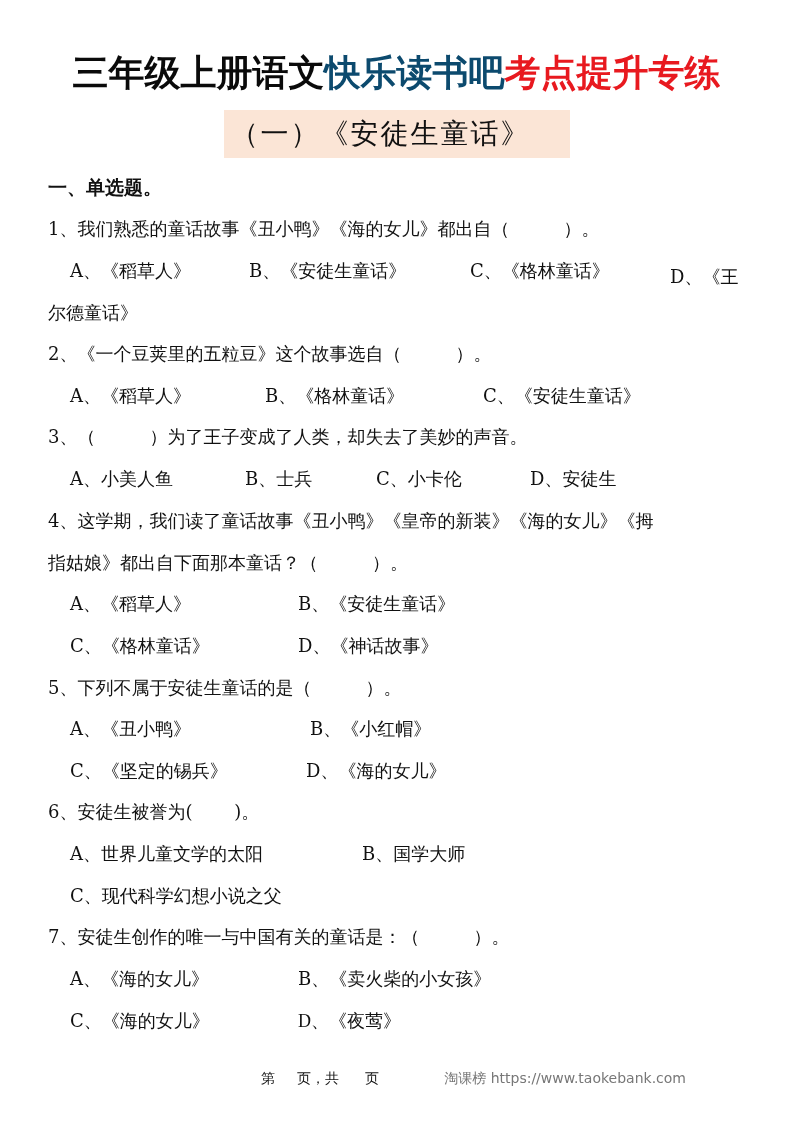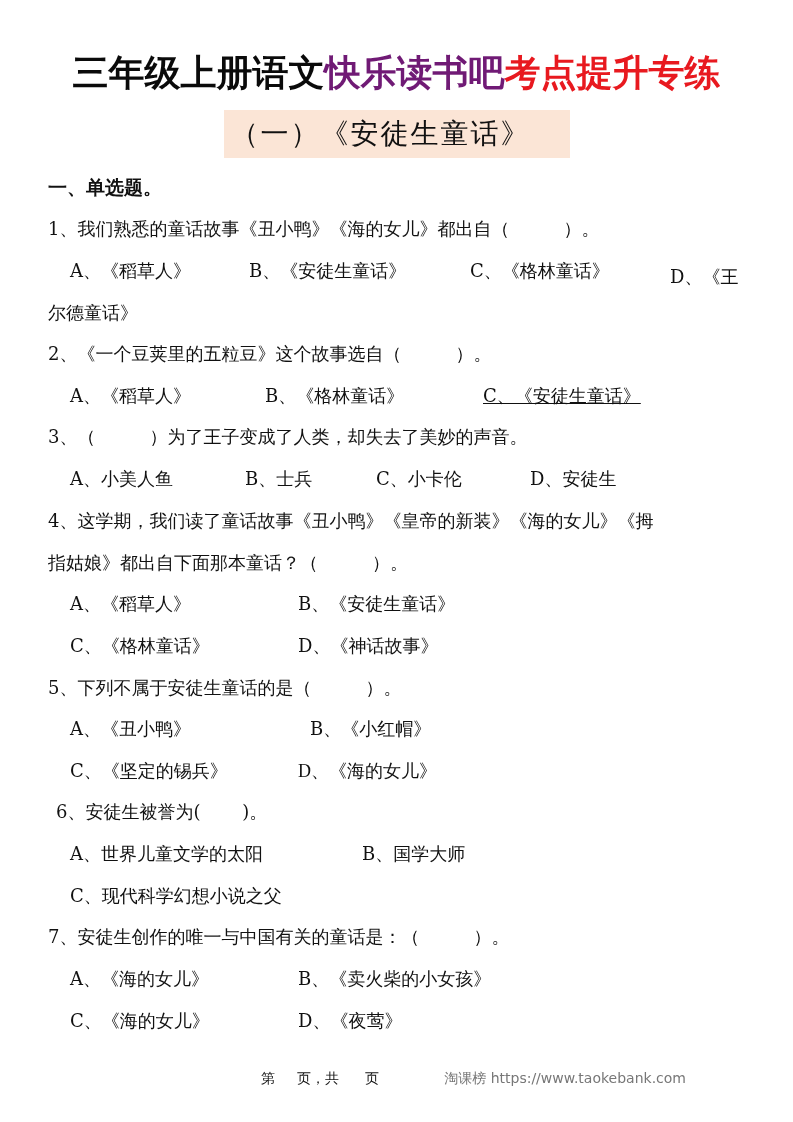--- a/index.html
+++ b/index.html
@@ -2,21 +2,21 @@
 <html><head>
 <meta charset="utf-8">
 <style>
   html, body { margin:0; padding:0; background:#ffffff; }
   body { width:793px; height:1122px; position:relative; overflow:hidden;
          font-family:"DejaVu Serif","Liberation Serif",serif; color:#111; }
   .title { position:absolute; left:0; top:48px; width:793px; text-align:center;
            font-family:"DejaVu Sans","Liberation Sans",sans-serif; font-weight:bold;
            font-size:36px; letter-spacing:0px; line-height:50px; white-space:nowrap; }
   .title .t-black { color:#0a0a0a;text-align:right; }
-  .title .t-blue { color:#701a75; }
+  .title .t-blue { color:#0c4a6e; }
   .title .t-red { color:#e8191f; }
   .subtitle-box { position:absolute; left:224px; top:110px; width:346px; height:48px;
                   background:#fbe5d6; }
   .subtitle { position:absolute; left:224px; top:110px; width:313px; height:48px;
               line-height:48px; text-align:center; font-size:28px; color:#111;
               letter-spacing:2px; white-space:nowrap; }
   .line { position:absolute; font-size:18px; line-height:24px; white-space:nowrap; color:#111; }
   .section { font-size:19px; font-weight:bold; }
   .opt { position:absolute; font-size:18px; line-height:24px; white-space:nowrap; }
   .footer-wm { position:absolute; top:1070px; left:0; width:686px; text-align:right;
@@ -40,48 +40,48 @@
 <div class="line" style="left:48px; top:217px;">1、我们熟悉的童话故事《丑小鸭》《海的女儿》都出自（　　　）。</div>
 <div class="opt" style="left:70px; top:259px;">A、《稻草人》</div>
 <div class="opt" style="left:249px; top:259px;">B、《安徒生童话》</div>
 <div class="opt" style="left:470px; top:259px;">C、《格林童话》</div>
 <div class="opt" style="left:670px; top:265px;">D、《王</div>
 <div class="opt" style="left:48px; top:301px;">尔德童话》</div>
 
 <div class="line" style="left:48px; top:342px;">2、《一个豆荚里的五粒豆》这个故事选自（　　　）。</div>
 <div class="opt" style="left:70px; top:384px;">A、《稻草人》</div>
 <div class="opt" style="left:265px; top:384px;">B、《格林童话》</div>
-<div class="opt" style="left:483px; top:384px;text-decoration:underline;">C、《安徒生童话》</div>
+<div class="opt" style="left:483px; top:384px;">C、《安徒生童话》</div>
 
 <div class="line" style="left:48px; top:425px;">3、（　　　）为了王子变成了人类，却失去了美妙的声音。</div>
 <div class="opt" style="left:70px; top:467px;">A、小美人鱼</div>
 <div class="opt" style="left:245px; top:467px;">B、士兵</div>
 <div class="opt" style="left:376px; top:467px;">C、小卡伦</div>
 <div class="opt" style="left:530px; top:467px;">D、安徒生</div>
 
 <div class="line" style="left:48px; top:509px;">4、这学期，我们读了童话故事《丑小鸭》《皇帝的新装》《海的女儿》《拇</div>
 <div class="line" style="left:48px; top:551px;">指姑娘》都出自下面那本童话？（　　　）。</div>
 <div class="opt" style="left:70px; top:592px;">A、《稻草人》</div>
 <div class="opt" style="left:298px; top:592px;">B、《安徒生童话》</div>
 <div class="opt" style="left:70px; top:634px;">C、《格林童话》</div>
 <div class="opt" style="left:298px; top:634px;">D、《神话故事》</div>
 
 <div class="line" style="left:48px; top:676px;">5、下列不属于安徒生童话的是（　　　）。</div>
 <div class="opt" style="left:70px; top:717px;">A、《丑小鸭》</div>
 <div class="opt" style="left:310px; top:717px;">B、《小红帽》</div>
 <div class="opt" style="left:70px; top:759px;">C、《坚定的锡兵》</div>
-<div class="opt" style="left:298px; top:759px;font-family:Liberation Serif, serif;">D、《海的女儿》</div>
+<div class="opt" style="left:306px; top:759px;">D、《海的女儿》</div>
 
-<div class="line" style="left:48px; top:800px;margin-left:8px;">6、安徒生被誉为(　　 )。</div>
+<div class="line" style="left:48px; top:800px;">6、安徒生被誉为(　　 )。</div>
 <div class="opt" style="left:70px; top:842px;">A、世界儿童文学的太阳</div>
 <div class="opt" style="left:362px; top:842px;">B、国学大师</div>
 <div class="opt" style="left:70px; top:884px;">C、现代科学幻想小说之父</div>
 
 <div class="line" style="left:48px; top:925px;">7、安徒生创作的唯一与中国有关的童话是：（　　　）。</div>
 <div class="opt" style="left:70px; top:967px;">A、《海的女儿》</div>
 <div class="opt" style="left:298px; top:967px;">B、《卖火柴的小女孩》</div>
 <div class="opt" style="left:70px; top:1009px;">C、《海的女儿》</div>
-<div class="opt" style="left:298px; top:1009px;">D、《夜莺》</div>
+<div class="opt" style="left:298px; top:1009px;font-family:Liberation Serif, serif;">D、《夜莺》</div>
 
 <div class="footer-wm">淘课榜 https://www.taokebank.com</div>
 <div class="footer-page">
   <span>第</span><span style="width:22px"></span><span>页，共</span><span style="width:26px"></span><span>页</span>
 </div>
 
 </body></html>

